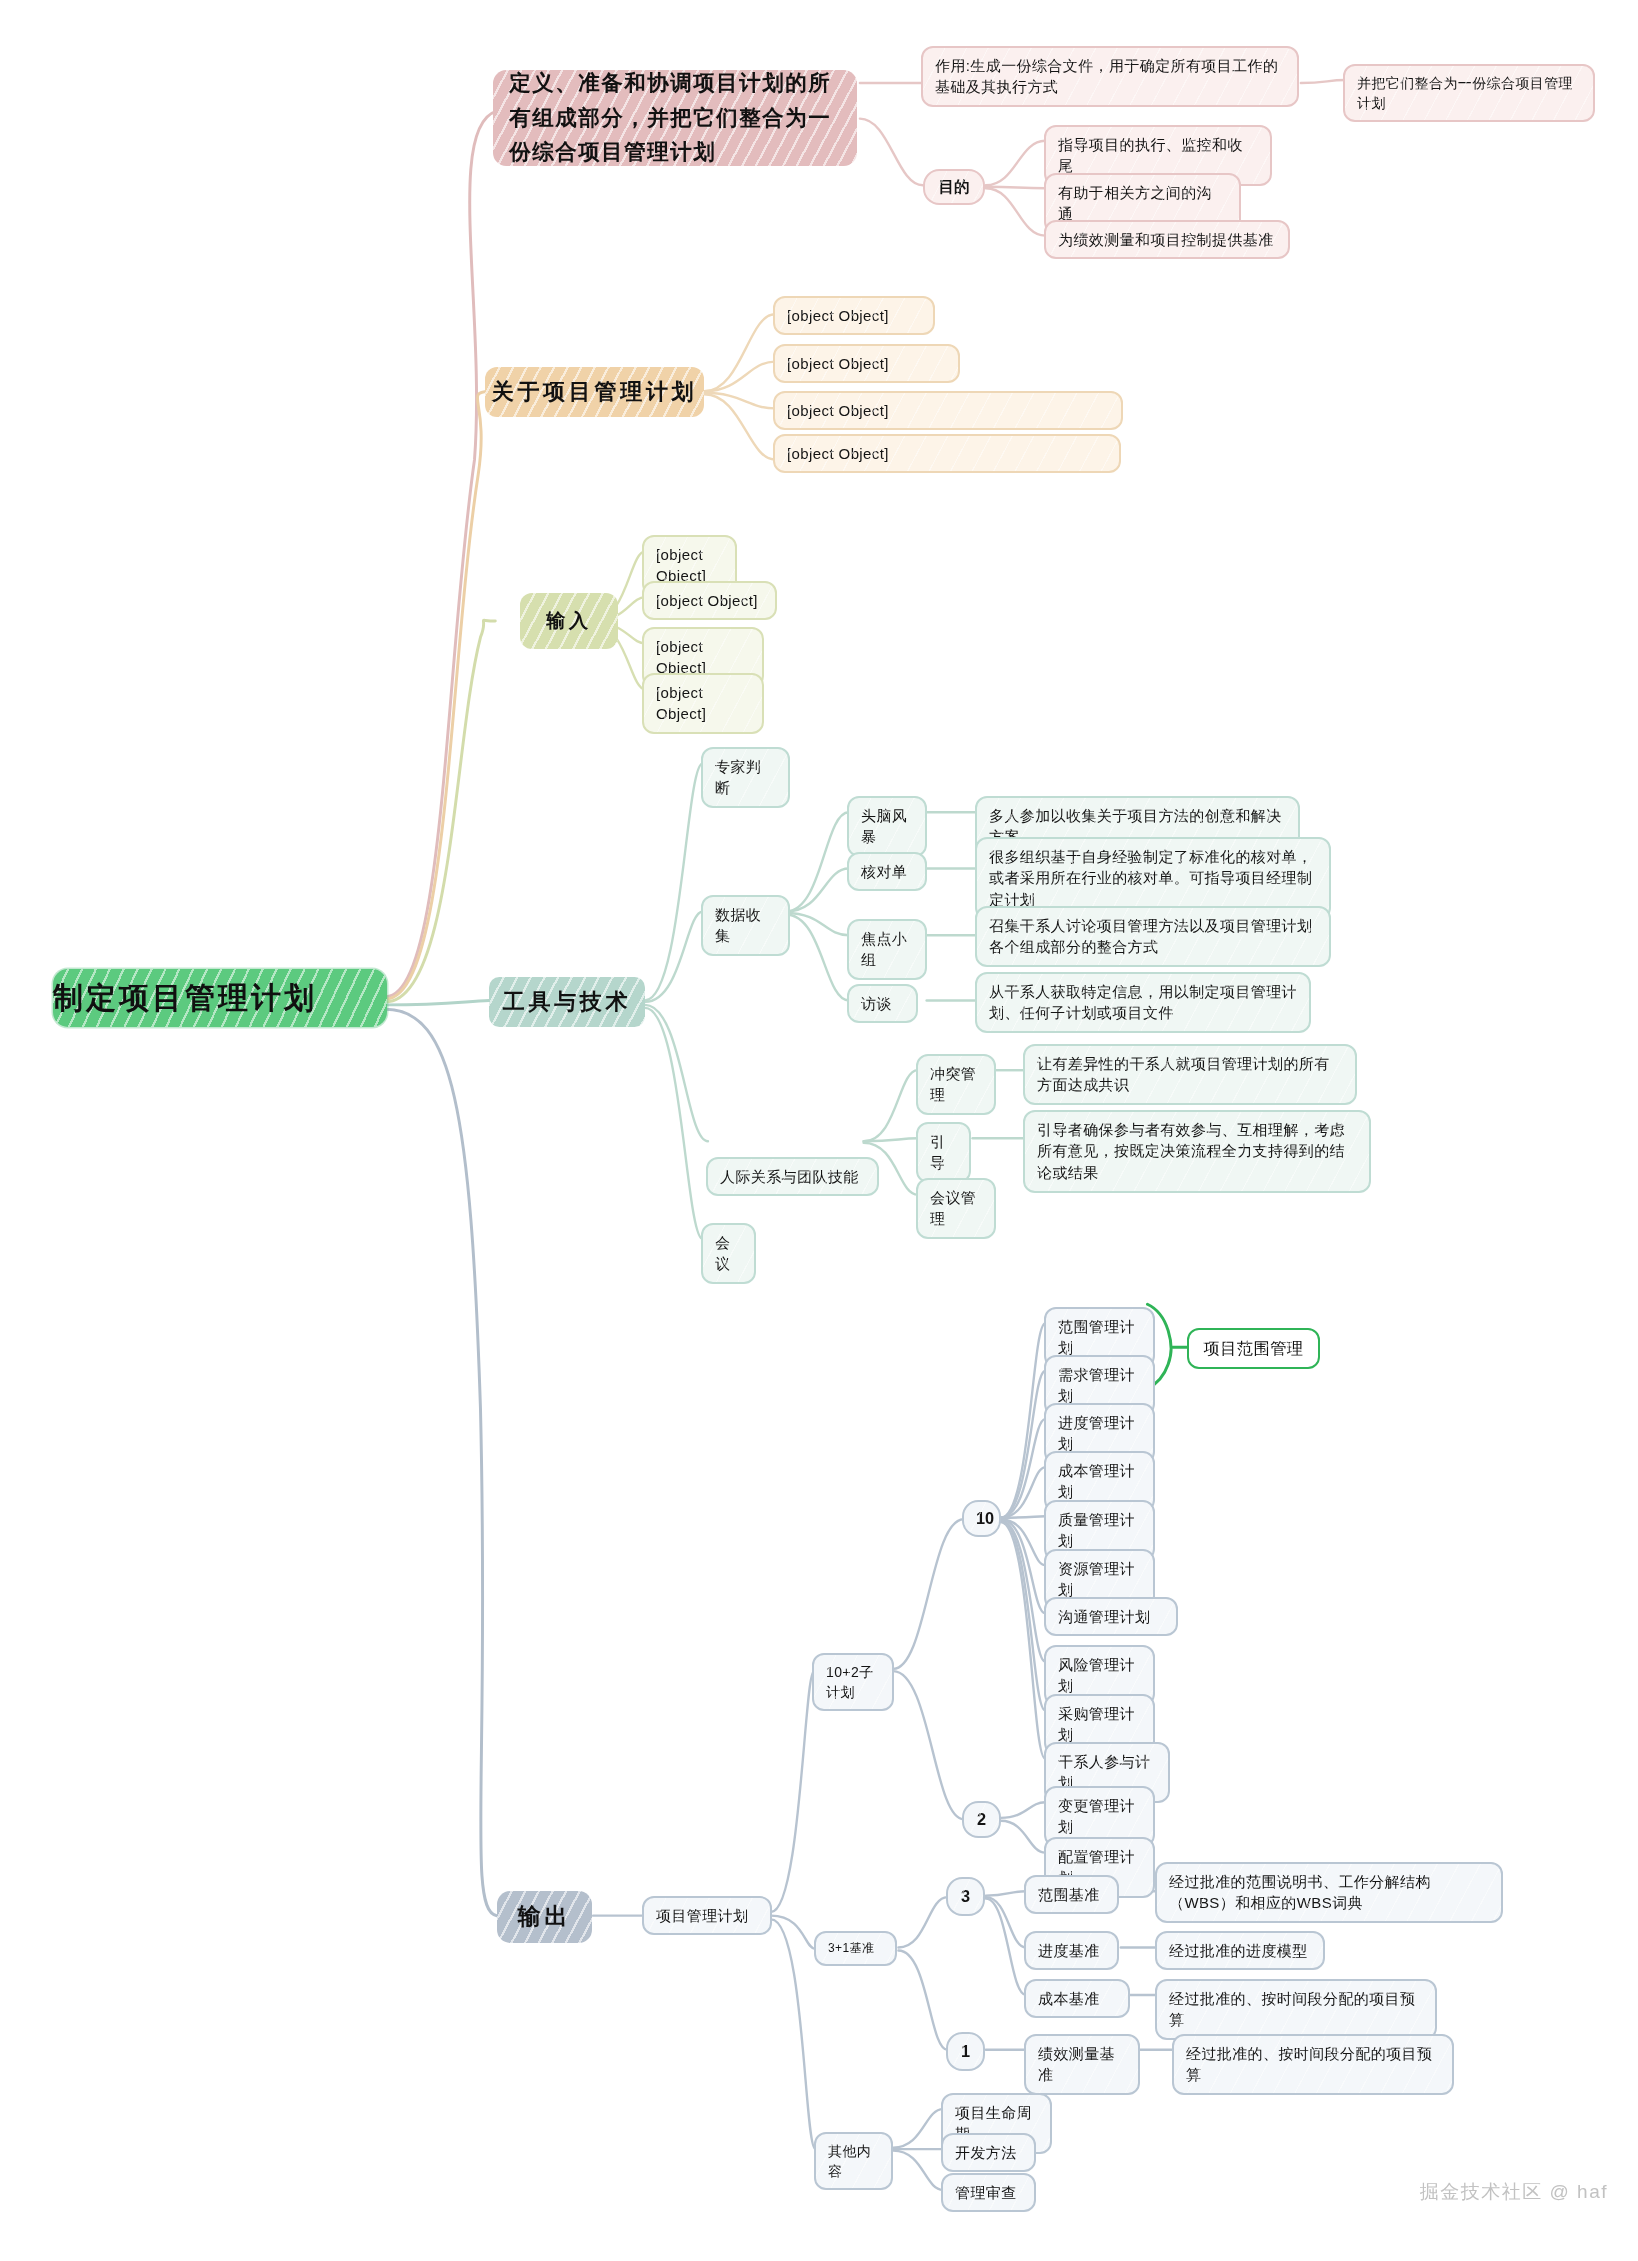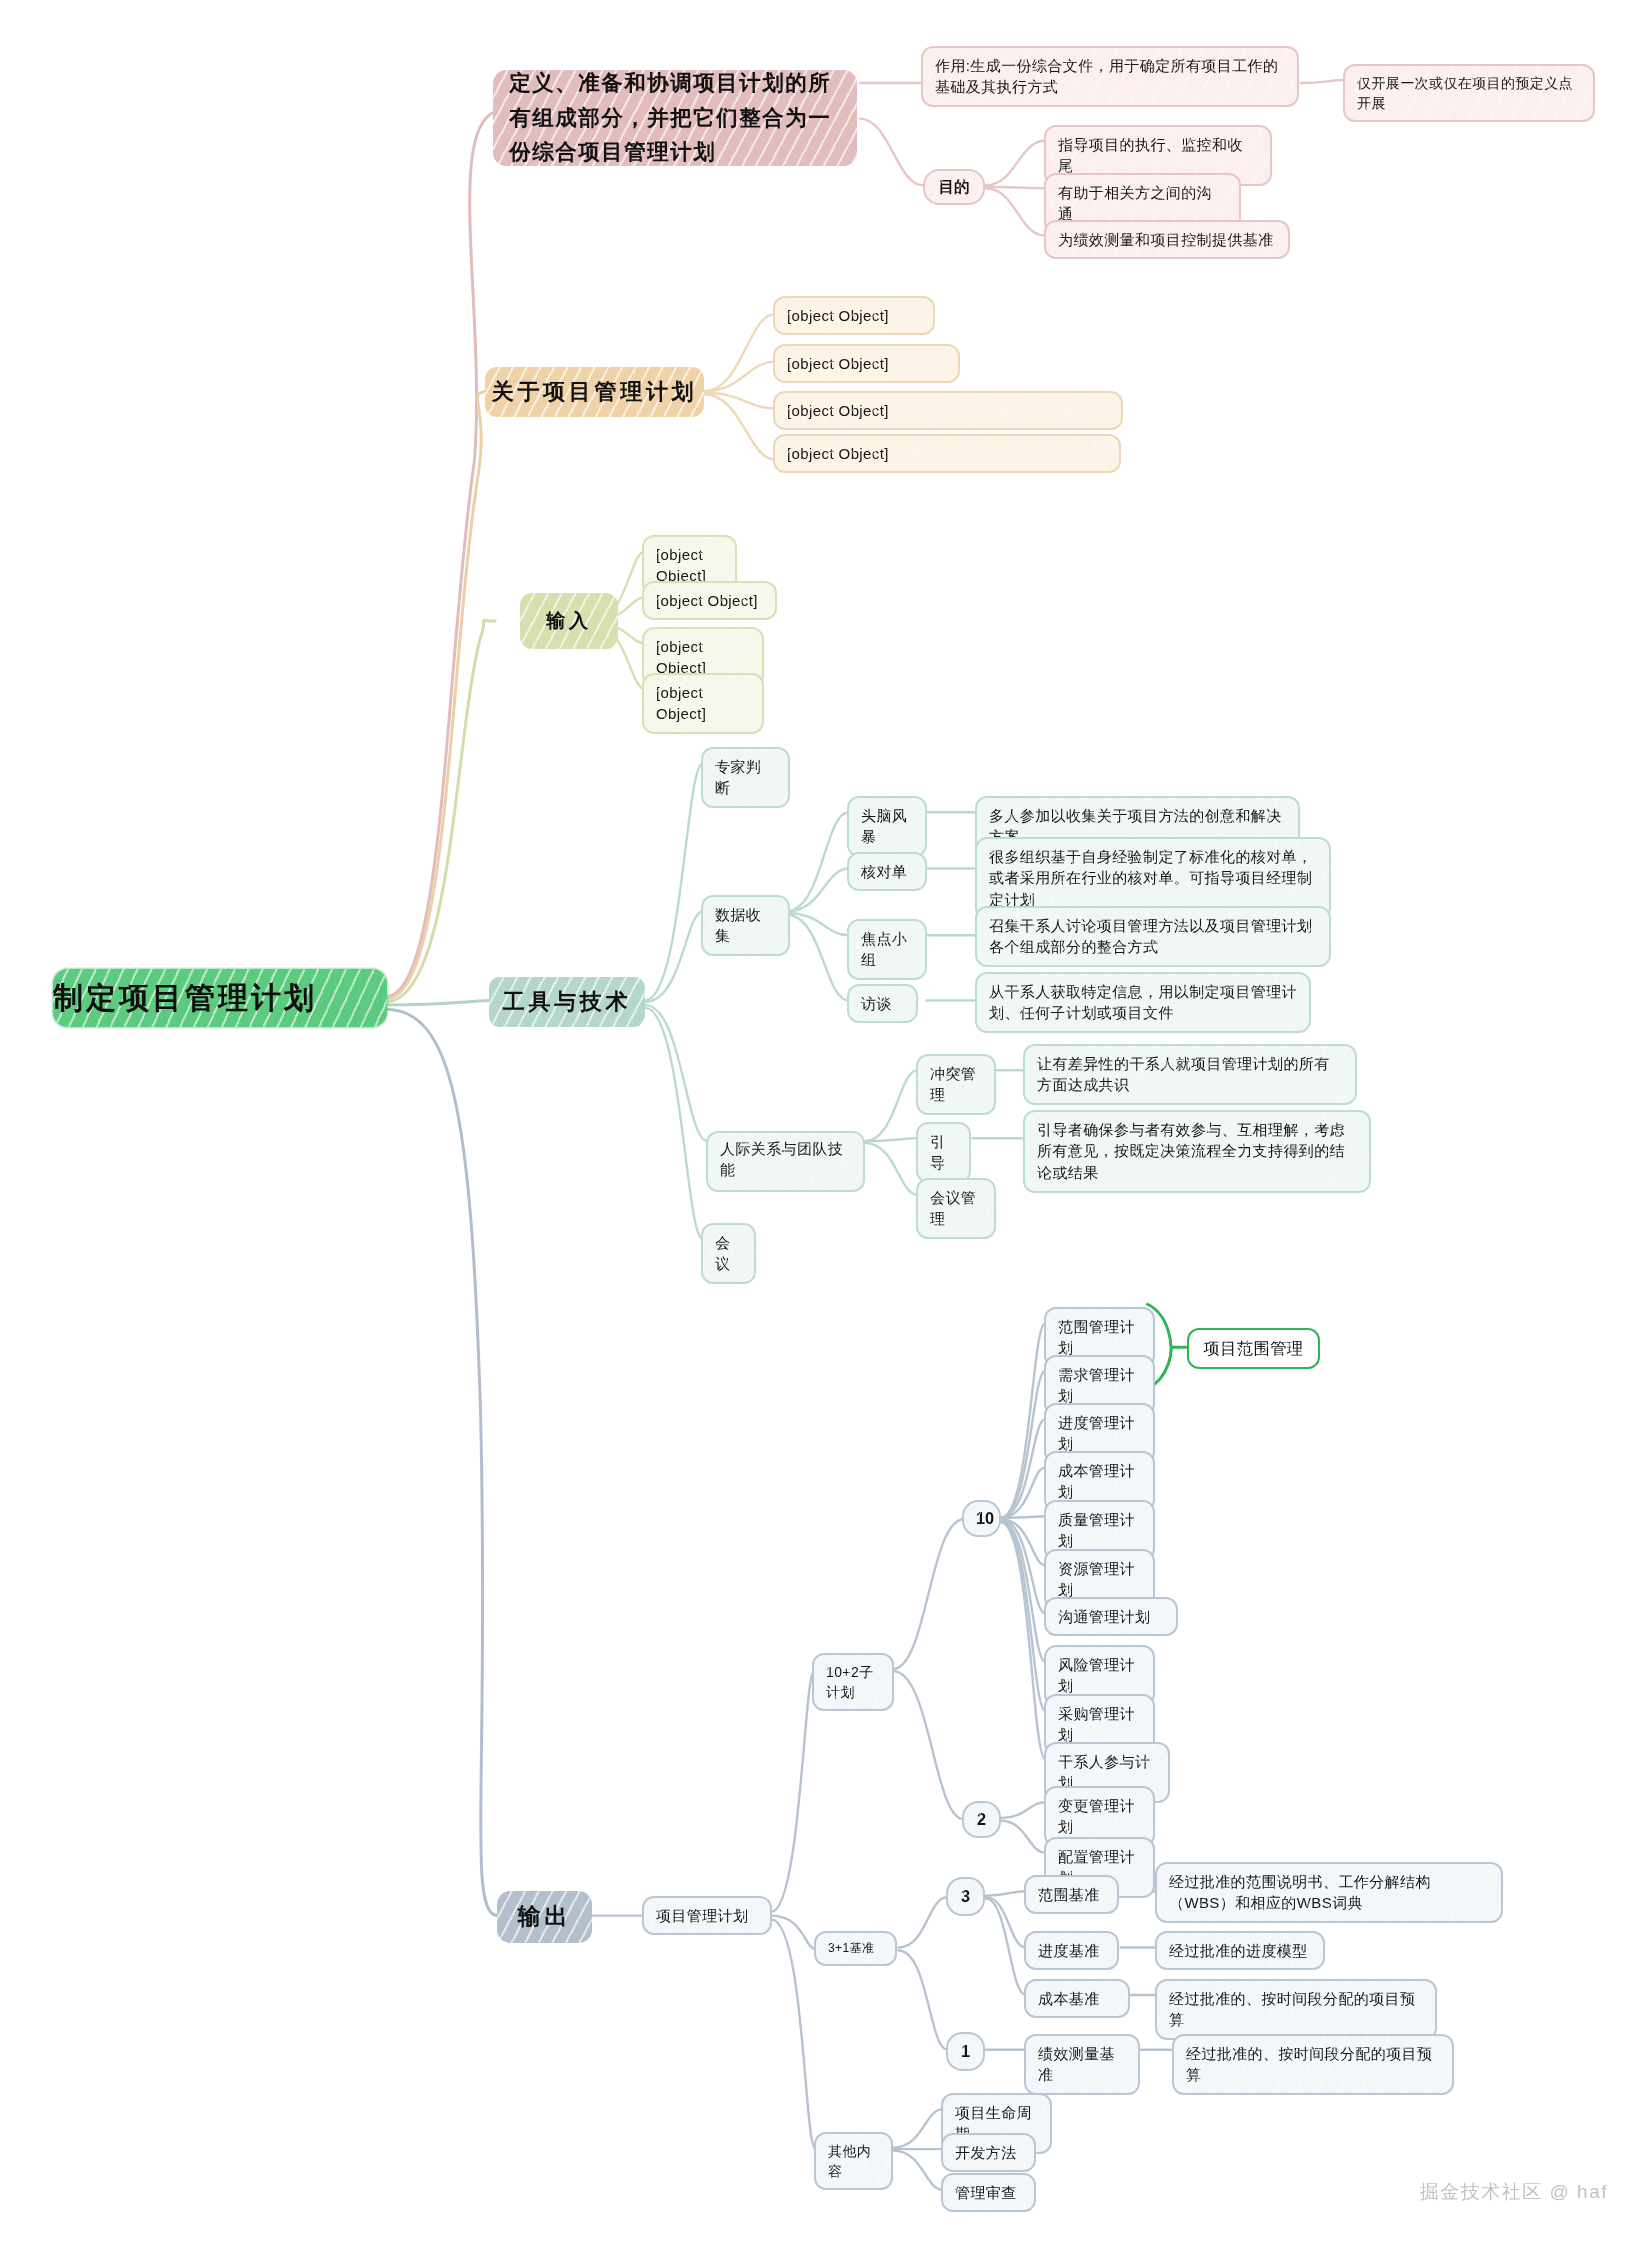--- a/index.html
+++ b/index.html
@@ -155,21 +155,21 @@
 
   <div class="node head pink" style="left:493px;top:70px;width:364px;height:96px;">
     <span class="t">定义、准备和协调项目计划的所有组成部分，并把它们整合为一份综合项目管理计划</span>
   </div>
 
   <div class="node pinkbox" style="left:921px;top:46px;width:378px;">
     <span class="t">作用:生成一份综合文件，用于确定所有项目工作的基础及其执行方式</span>
   </div>
 
   <div class="node pinkbox" style="left:1343px;top:64px;width:252px;font-size:14px;">
-    <span class="t">仅开展一次或仅在项目的预定义点开展</span>
+    <span class="t">并把它们整合为一份综合项目管理计划</span>
   </div>
 
   <div class="node pinkbox pill" style="left:923px;top:169px;width:62px;height:36px;font-size:15.6px;">
     <span class="t" style="text-align:center">目的</span>
   </div>
 
   <div class="node pinkbox" style="left:1044px;top:125px;width:228px;">
     <span class="t">指导项目的执行、监控和收尾</span>
   </div>
   <div class="node pinkbox" style="left:1044px;top:173px;width:197px;">
@@ -246,21 +246,21 @@
     <span class="t">召集干系人讨论项目管理方法以及项目管理计划各个组成部分的整合方式</span>
   </div>
 
   <div class="node tealbox" style="left:847px;top:984px;width:71px;">
     <span class="t">访谈</span>
   </div>
   <div class="node tealbox" style="left:975px;top:972px;width:336px;">
     <span class="t">从干系人获取特定信息，用以制定项目管理计划、任何子计划或项目文件</span>
   </div>
 
-  <div class="node tealbox" style="left:706px;top:1131px;width:159px;font-family:Liberation Mono, monospace;">
+  <div class="node tealbox" style="left:706px;top:1157px;width:173px;">
     <span class="t">人际关系与团队技能</span>
   </div>
 
   <div class="node tealbox" style="left:916px;top:1054px;width:80px;">
     <span class="t">冲突管理</span>
   </div>
   <div class="node tealbox" style="left:1023px;top:1044px;width:334px;">
     <span class="t">让有差异性的干系人就项目管理计划的所有方面达成共识</span>
   </div>
 

